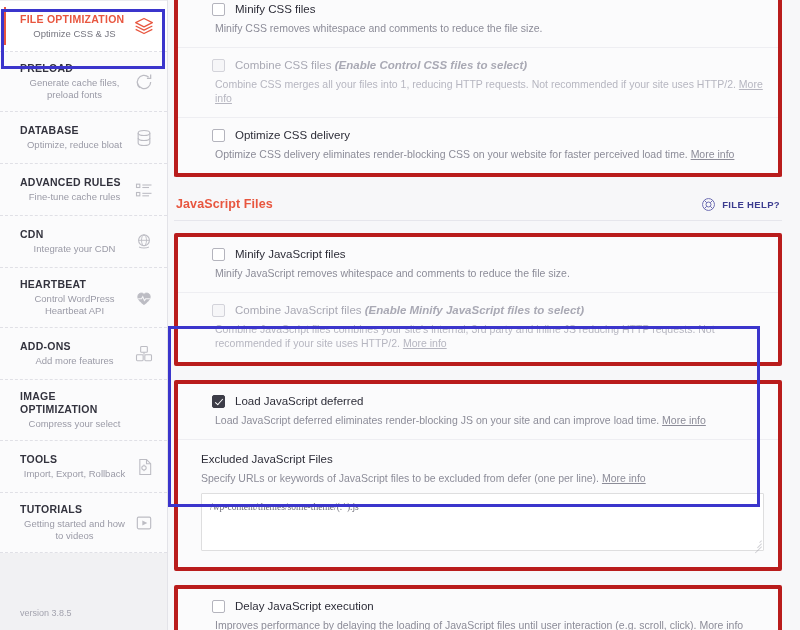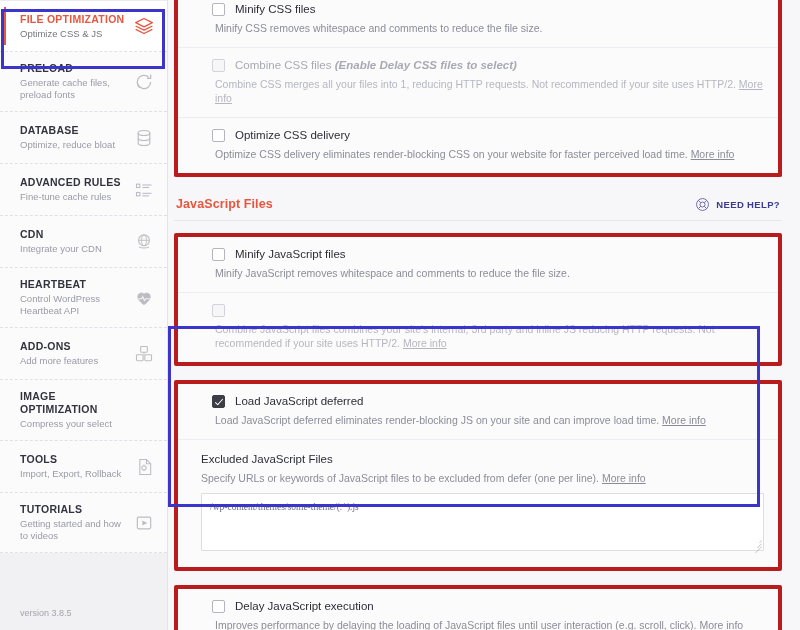--- a/index.html
+++ b/index.html
@@ -55,20 +55,21 @@
     letter-spacing: .25px;
     color: #33333e;
     line-height: 13px;
     margin-bottom: 2px;
     text-transform: uppercase;
   }
   .nav-sub {
     font-size: 9.5px;
     color: #9a9aa6;
     line-height: 12px;
+    text-align: center;
   }
   .nav-icon {
     width: 22px; height: 22px;
     flex: 0 0 22px;
     opacity: .55;
     display: flex; align-items: center; justify-content: center;
   }
   .nav-icon svg { width: 20px; height: 20px; display: block; }
 
   
@@ -414,21 +415,21 @@
         </div>
         <div class="opt-desc">
           <span>Minify CSS removes whitespace and comments to reduce the file size.</span>
         </div>
       </div>
 
       <div class="opt-row dim">
         <div class="opt-head">
           <span class="cbox disabled"></span>
           <span class="opt-label">
-            <span>Combine CSS files </span><span class="hint">(Enable Delay CSS files to select)</span>
+            <span>Combine CSS files </span><span class="hint">(Enable Control CSS files to select)</span>
           </span>
         </div>
         <div class="opt-desc">
           <span>Combine CSS merges all your files into 1, reducing HTTP requests. Not recommended if your site uses HTTP/2. </span><a class="more" href="#">More info</a>
         </div>
       </div>
 
       <div class="opt-row">
         <div class="opt-head">
           <span class="cbox"></span>
@@ -447,41 +448,44 @@
       <div class="sec-title">JavaScript Files</div>
       <div class="need-help">
         <svg class="nh-icon" viewBox="0 0 24 24">
           <circle cx="12" cy="12" r="9.5" fill="none" stroke="#4a4aa0" stroke-width="1.6"></circle>
           <circle cx="12" cy="12" r="4" fill="none" stroke="#4a4aa0" stroke-width="1.6"></circle>
           <line x1="5.3" y1="5.3" x2="9.2" y2="9.2" stroke="#4a4aa0" stroke-width="1.6"></line>
           <line x1="14.8" y1="14.8" x2="18.7" y2="18.7" stroke="#4a4aa0" stroke-width="1.6"></line>
           <line x1="18.7" y1="5.3" x2="14.8" y2="9.2" stroke="#4a4aa0" stroke-width="1.6"></line>
           <line x1="9.2" y1="14.8" x2="5.3" y2="18.7" stroke="#4a4aa0" stroke-width="1.6"></line>
         </svg>
-        <span class="nh-label">NEED HELP?</span>
+        <span class="nh-label">FILE HELP?</span>
       </div>
     </div>
 
     <section class="card">
 
       <div class="opt-row">
         <div class="opt-head">
           <span class="cbox"></span>
           <span class="opt-label">
             <span>Minify JavaScript files</span>
           </span>
         </div>
         <div class="opt-desc">
           <span>Minify JavaScript removes whitespace and comments to reduce the file size.</span>
         </div>
       </div>
 
       <div class="opt-row dim">
         <div class="opt-head">
           <span class="cbox disabled"></span>
+          <span class="opt-label">
+            <span>Combine JavaScript files </span><span class="hint">(Enable Minify JavaScript files to select)</span>
+          </span>
         </div>
         <div class="opt-desc">
           <span>Combine JavaScript files combines your site's internal, 3rd party and inline JS reducing HTTP requests. Not recommended if your site uses HTTP/2. </span><a class="more" href="#">More info</a>
         </div>
       </div>
 
     </section>
 
     <section class="card">
 

